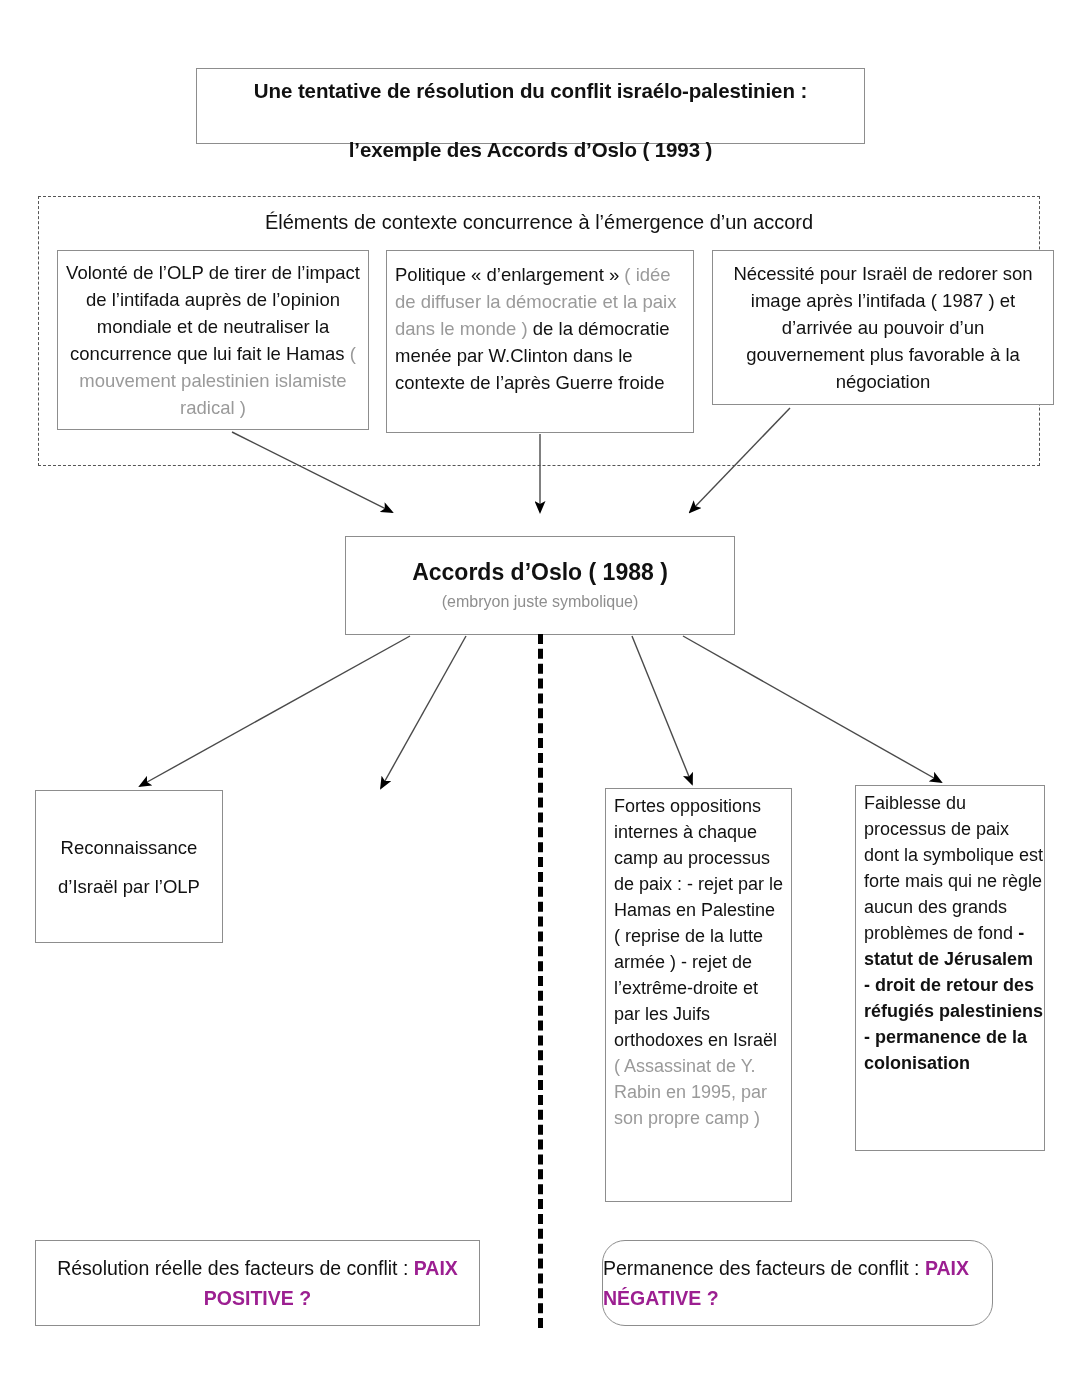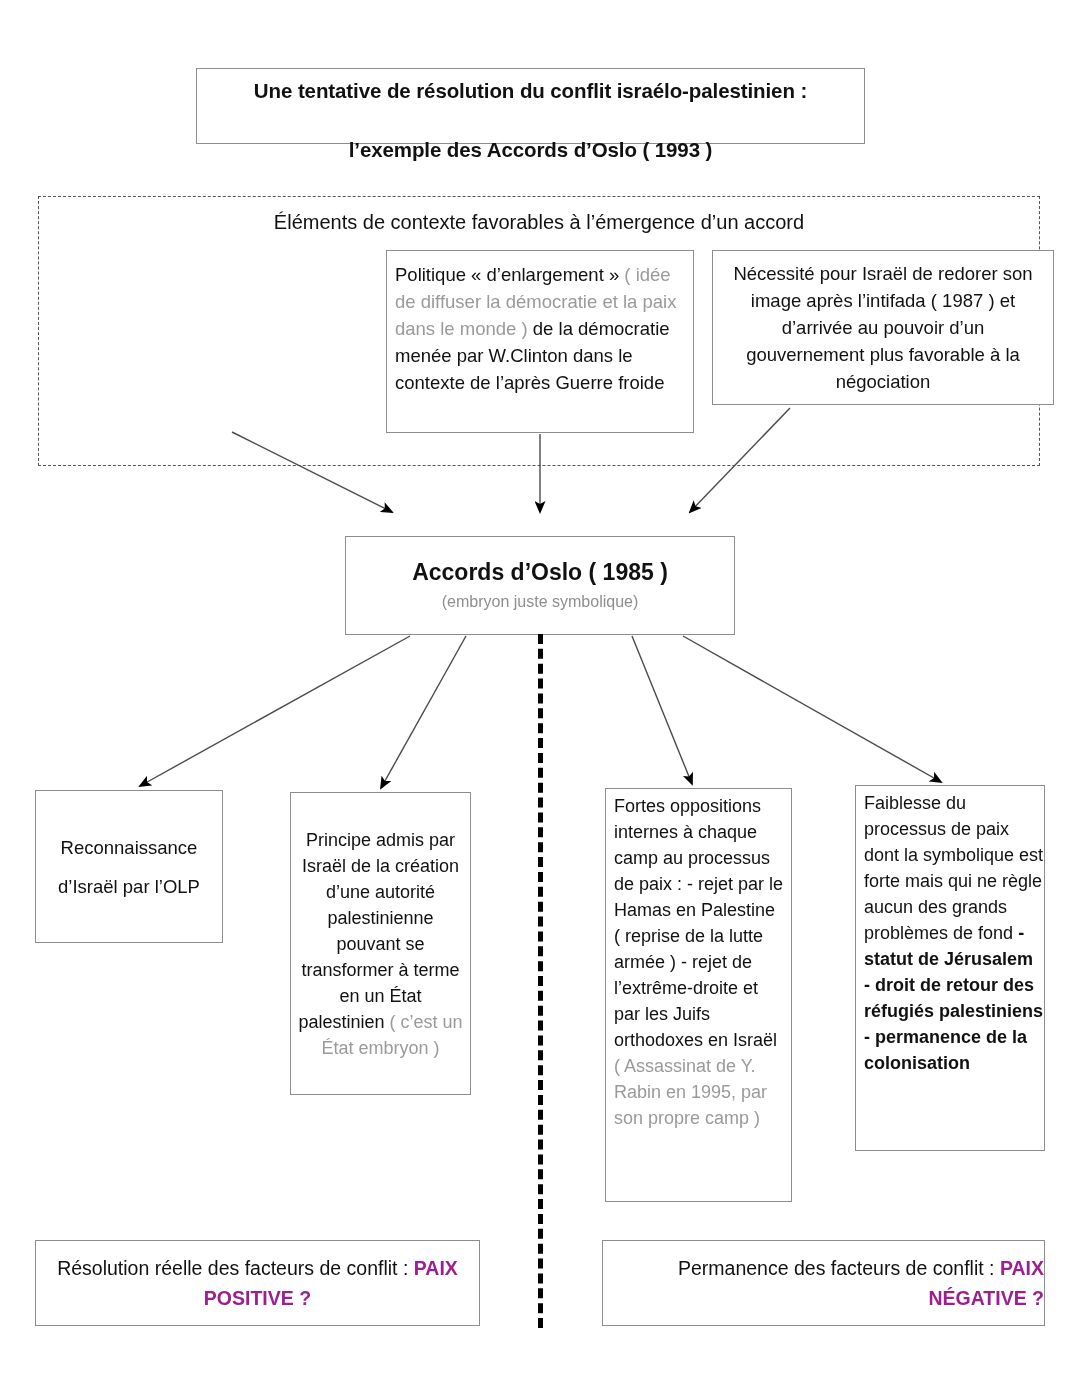--- a/index.html
+++ b/index.html
@@ -187,76 +187,77 @@
     left: 35px;
     top: 1240px;
     width: 445px;
     height: 86px;
     align-items: center;
     text-align: center;
   }
   #concl-box-right {
     left: 602px;
     top: 1240px;
-    width: 443px;
+    width: 391px;
     height: 86px;
     align-items: center;
-    text-align: right;
+    text-align: left;
+    border-radius: 23px;
   }
   .concl-text {
     font-size: 19.5px;
     line-height: 30px;
   }
   .accent {
     font-weight: bold;
   }
 </style>
 </head>
 <body>
 
 <div id="stage">
 
   <div class="box" id="title-box">
     <div class="line">Une tentative de résolution du conflit israélo-palestinien :</div>
     <div class="line">l’exemple des Accords d’Oslo ( 1993 )</div>
   </div>
 
   <div id="context-container"></div>
-  <div id="context-heading">Éléments de contexte favorables à l’émergence d’un accord</div>
-
+  <div id="context-heading">Éléments de contexte concurrence à l’émergence d’un accord</div>
+
+  <div class="box ctx-box" id="ctx-box-1">
+    <div class="ctx-text">
+      <span>Volonté de l’OLP de tirer de l’impact de l’intifada auprès de l’opinion mondiale et de neutraliser la concurrence que lui fait le Hamas</span>
+      <span class="muted" style="color: rgb(154, 154, 154);">( mouvement palestinien islamiste radical )</span>
+    </div>
+  </div>
 
   <div class="box ctx-box" id="ctx-box-2">
     <div class="ctx-text">
       <span>Politique « d’enlargement »</span>
       <span class="muted" style="color: rgb(154, 154, 154);">( idée de diffuser la démocratie et la paix dans le monde )</span>
       <span>de la démocratie menée par W.Clinton dans le contexte de l’après Guerre froide</span>
     </div>
   </div>
 
   <div class="box ctx-box" id="ctx-box-3">
     <div class="ctx-text">Nécessité pour Israël de redorer son image après l’intifada ( 1987 ) et d’arrivée au pouvoir d’un gouvernement plus favorable à la négociation</div>
   </div>
 
   <div class="box" id="accords-box">
-    <div id="accords-title">Accords d’Oslo ( 1985 )</div>
+    <div id="accords-title">Accords d’Oslo ( 1988 )</div>
     <div id="accords-sub">(embryon juste symbolique)</div>
   </div>
 
   <div id="divider"></div>
 
   <div class="box" id="out-box-1">
     <div class="out-text">Reconnaissance d’Israël par l’OLP</div>
   </div>
 
-  <div class="box" id="out-box-2">
-    <div class="out-text">
-      <span>Principe admis par Israël de la création d’une autorité palestinienne pouvant se transformer à terme en un État palestinien</span>
-      <span class="muted" style="color: rgb(154, 154, 154);">( c’est un État embryon )</span>
-    </div>
-  </div>
 
   <div class="box" id="out-box-3">
     <div class="out-text">
       <span>Fortes oppositions internes à chaque camp au processus de paix :</span>
       <span>- rejet par le Hamas en Palestine ( reprise de la lutte armée )</span>
       <span>- rejet de l’extrême-droite et par les Juifs orthodoxes en Israël</span>
       <span class="muted" style="color: rgb(154, 154, 154);">( Assassinat de Y. Rabin en 1995, par son propre camp )</span>
     </div>
   </div>
 

